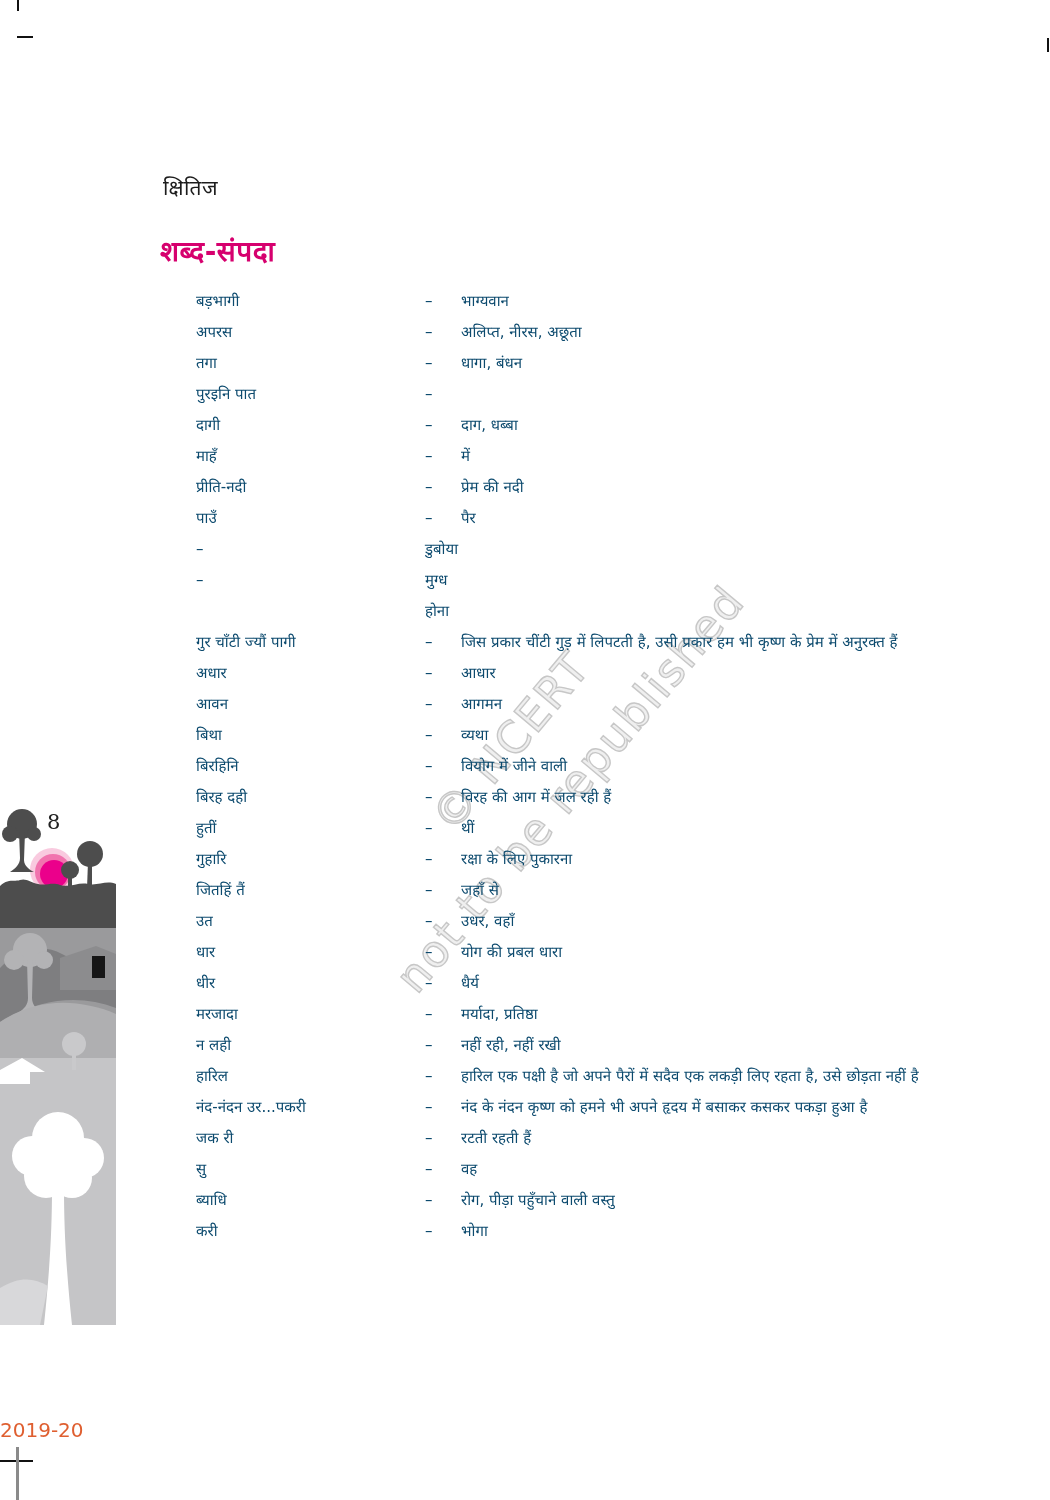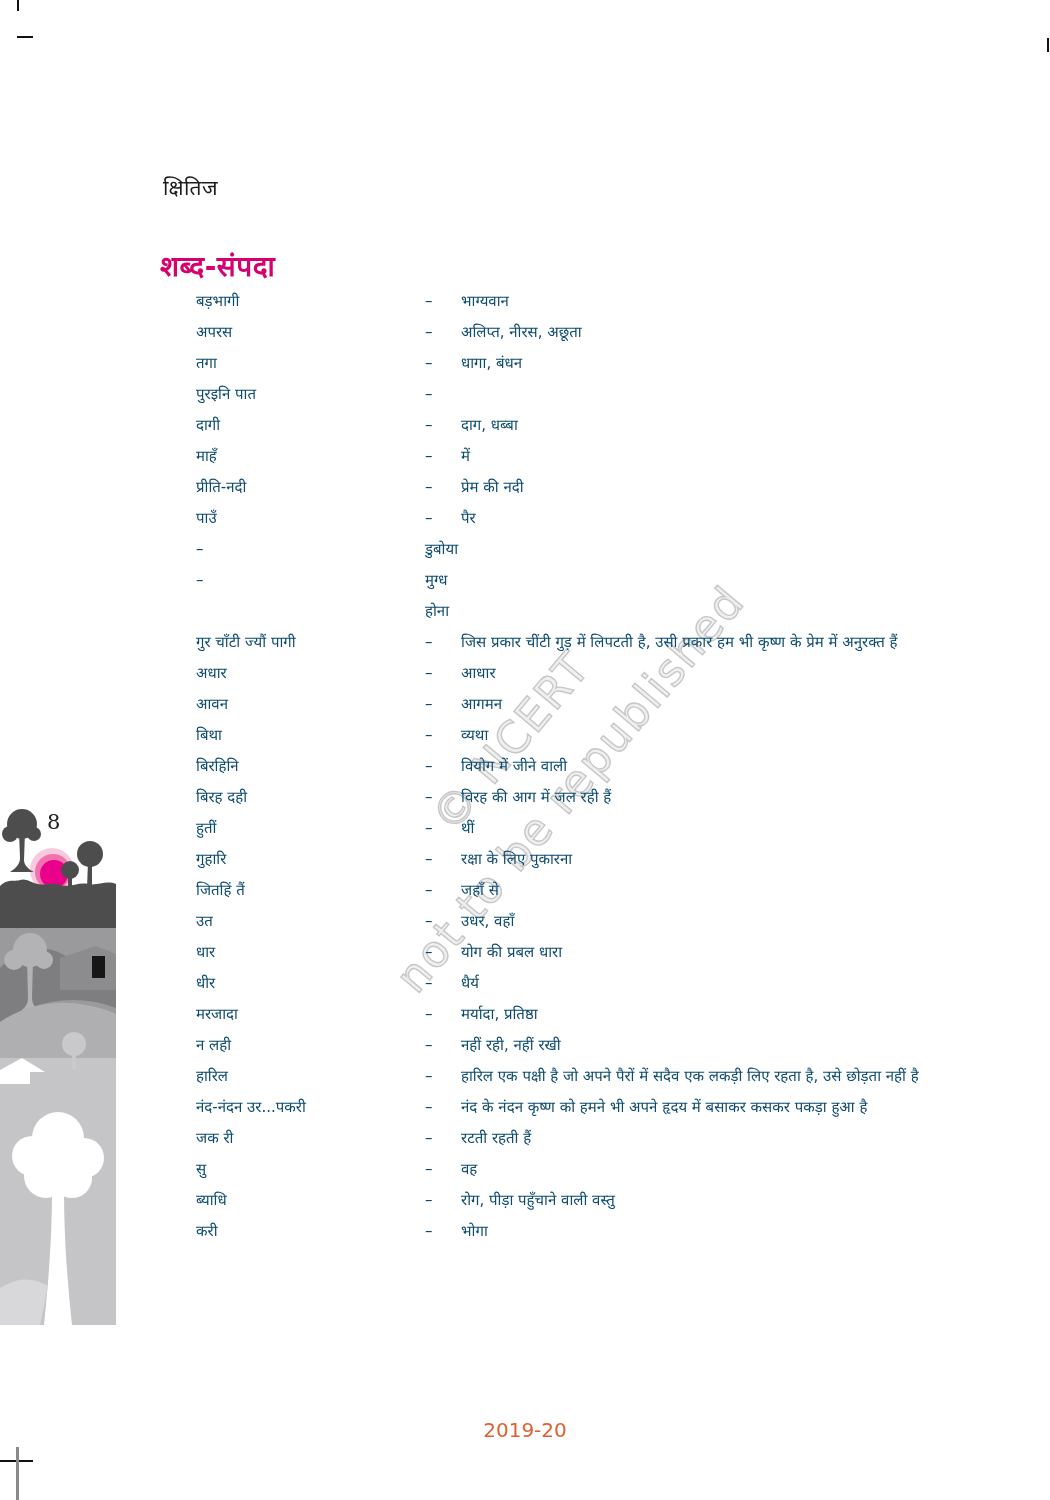--- a/index.html
+++ b/index.html
@@ -17,21 +17,21 @@
   #crop-tr-v { left:1047px; top:38px; width:2px; height:14px; }
   #crop-bl-h { left:0; top:1460px; width:33px; height:2px; }
   #crop-bl-v { left:16px; top:1447px; width:3px; height:53px; background:#8a8a8a; }
 
   #book-title {
     position:absolute; left:163px; top:173px;
     font-size:21px; color:#1c1c1c; letter-spacing:0.5px;
   }
   #section-title {
     position:absolute; left:160px; top:231px;
-    font-size:28px; font-weight:bold; color:#D6006E; letter-spacing:0.5px;margin-top:15px;
+    font-size:28px; font-weight:bold; color:#D6006E; letter-spacing:0.5px;
   }
 
   
   #glossary-list { position:absolute; left:196px; top:286px; width:820px; }
   .g-row {
     display:grid; grid-template-columns:229px 36px 1fr;
     font-size:15px; line-height:31px; color:#0c4a6e;
   }
   .g-word  { white-space:nowrap; }
   .g-dash  { text-align:left; }
@@ -51,21 +51,21 @@
     transform:rotate(-50deg); text-align:center; pointer-events:none;
   }
   #watermark div {
     font-size:44px; line-height:76px; letter-spacing:2px;
     color:#efefef; -webkit-text-stroke:1.4px #c7c7c7;
     font-weight:400; white-space:nowrap;
   }
 
   #footer-year {
     position:absolute; left:0; top:1418px; width:1050px;
-    text-align:center; font-size:20px; color:#DF5F30;
+    font-size:20px; color:#DF5F30;
   }
 </style>
 </head>
 <body>
 
 <div id="page">
 
   <div class="crop" id="crop-tl-v"></div>
   <div class="crop" id="crop-tl-h"></div>
   <div class="crop" id="crop-tr-v"></div>

